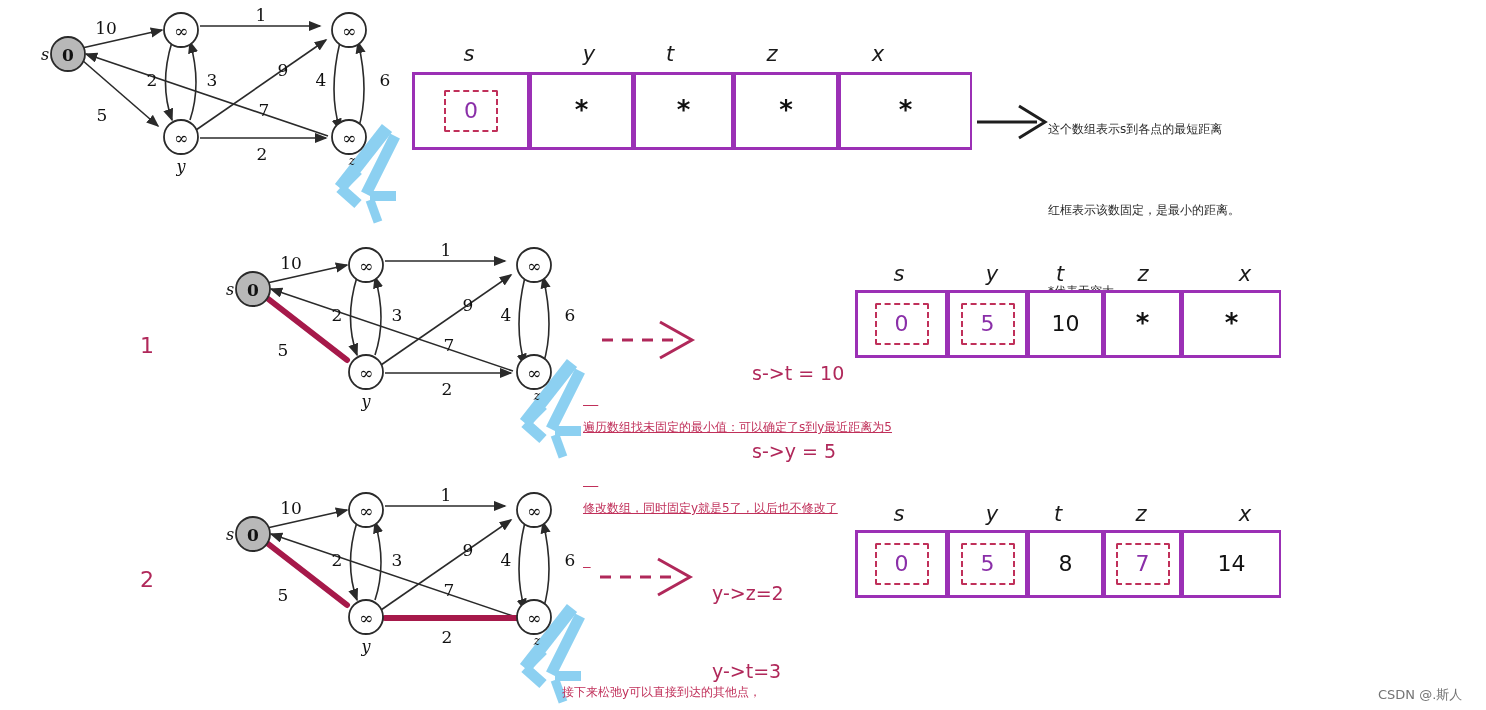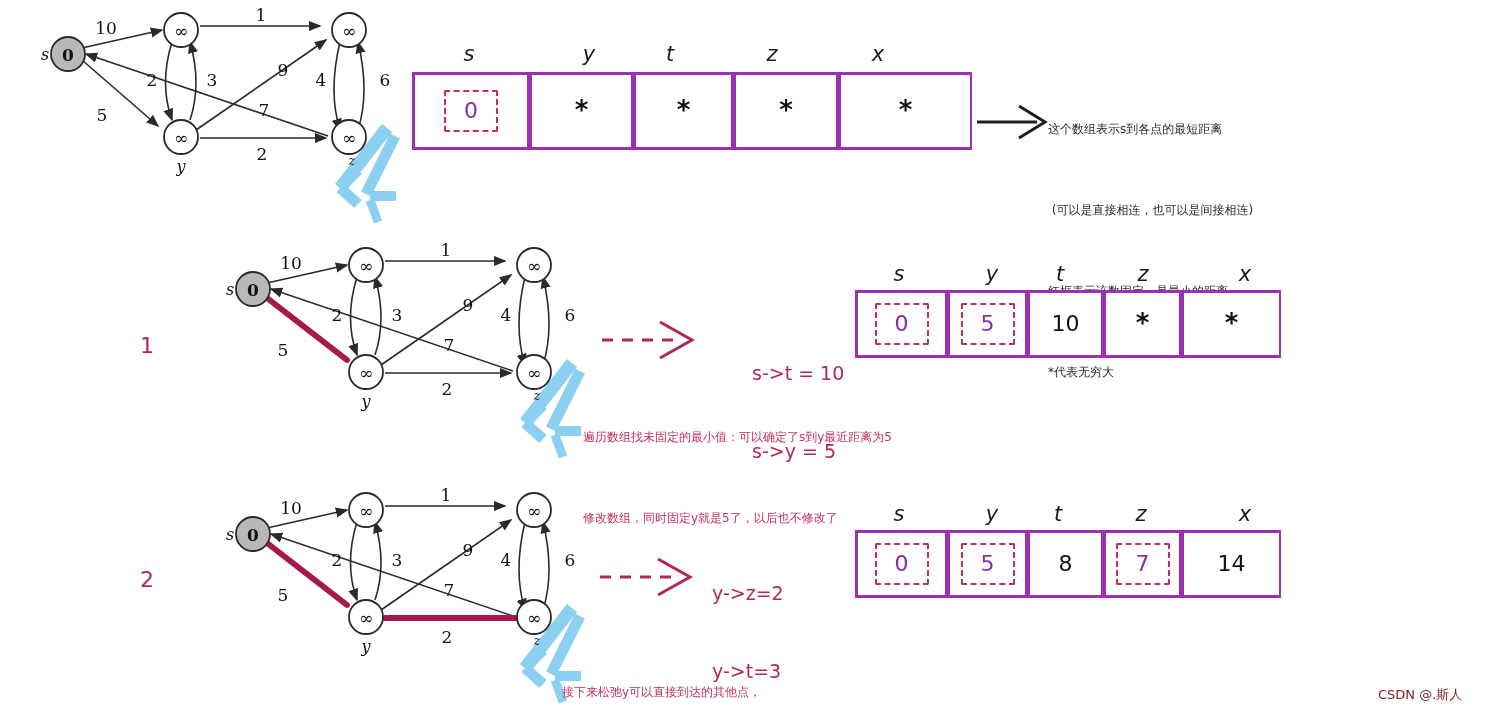--- a/index.html
+++ b/index.html
@@ -101,21 +101,21 @@
   .steplabel {
     position: absolute;
     font-family: "DejaVu Sans", sans-serif;
     font-size: 22px;
     color: #b0285a;
   }
   .watermark {
     position: absolute;
     font-family: "DejaVu Sans", sans-serif;
     font-size: 13px;
-    color: #7f1d1d;
+    color: #737373;
   }
   .arrow-svg { position: absolute; }
 </style>
 </head>
 <body>
 
 <div class="stage">
 
   <div class="graph" style="left:40px; top:8px; width:360px; height:220px;">
     <svg width="360" height="220" viewBox="0 0 360 220">
@@ -210,21 +210,20 @@
     </div>
   </div>
 
   <svg class="arrow-svg" style="left:975px; top:100px;" width="80" height="46">
     <path d="M2,22 L62,22" stroke="#1e1e1e" stroke-width="3" fill="none"></path>
     <path d="M44,6 L70,22 L44,38" stroke="#1e1e1e" stroke-width="3" fill="none"></path>
   </svg>
 
   <div class="cn black" style="left:1048px; top:62px;">
     <div>这个数组表示s到各点的最短距离</div>
-    <div> (可以是直接相连，也可以是间接相连)</div>
     <div>红框表示该数固定，是最小的距离。</div>
     <div>*代表无穷大</div>
   </div>
 
   <div class="steplabel" style="left:140px; top:333px;">1</div>
 
   <div class="graph" style="left:225px; top:243px; width:360px; height:220px;">
     <svg width="360" height="220" viewBox="0 0 360 220">
       <defs>
         <marker id="ah2" markerWidth="9" markerHeight="9" refX="7" refY="3.2" orient="auto">
@@ -317,21 +316,21 @@
       </div>
       <div class="arr-cell" style="width:78px;height:68px;">
         <span class="val star">*</span>
       </div>
       <div class="arr-cell" style="width:100px;height:68px;">
         <span class="val star">*</span>
       </div>
     </div>
   </div>
 
-  <div class="cn red" style="left:583px; top:370px;">
+  <div class="cn red" style="left:583px; top:360px;text-decoration:underline;">
     <div>遍历数组找未固定的最小值：可以确定了s到y最近距离为5</div>
     <div>修改数组，同时固定y就是5了，以后也不修改了</div>
   </div>
 
   <div class="steplabel" style="left:140px; top:567px;">2</div>
 
   <div class="graph" style="left:225px; top:488px; width:360px; height:220px;">
     <svg width="360" height="220" viewBox="0 0 360 220">
       <defs>
         <marker id="ah3" markerWidth="9" markerHeight="9" refX="7" refY="3.2" orient="auto">

